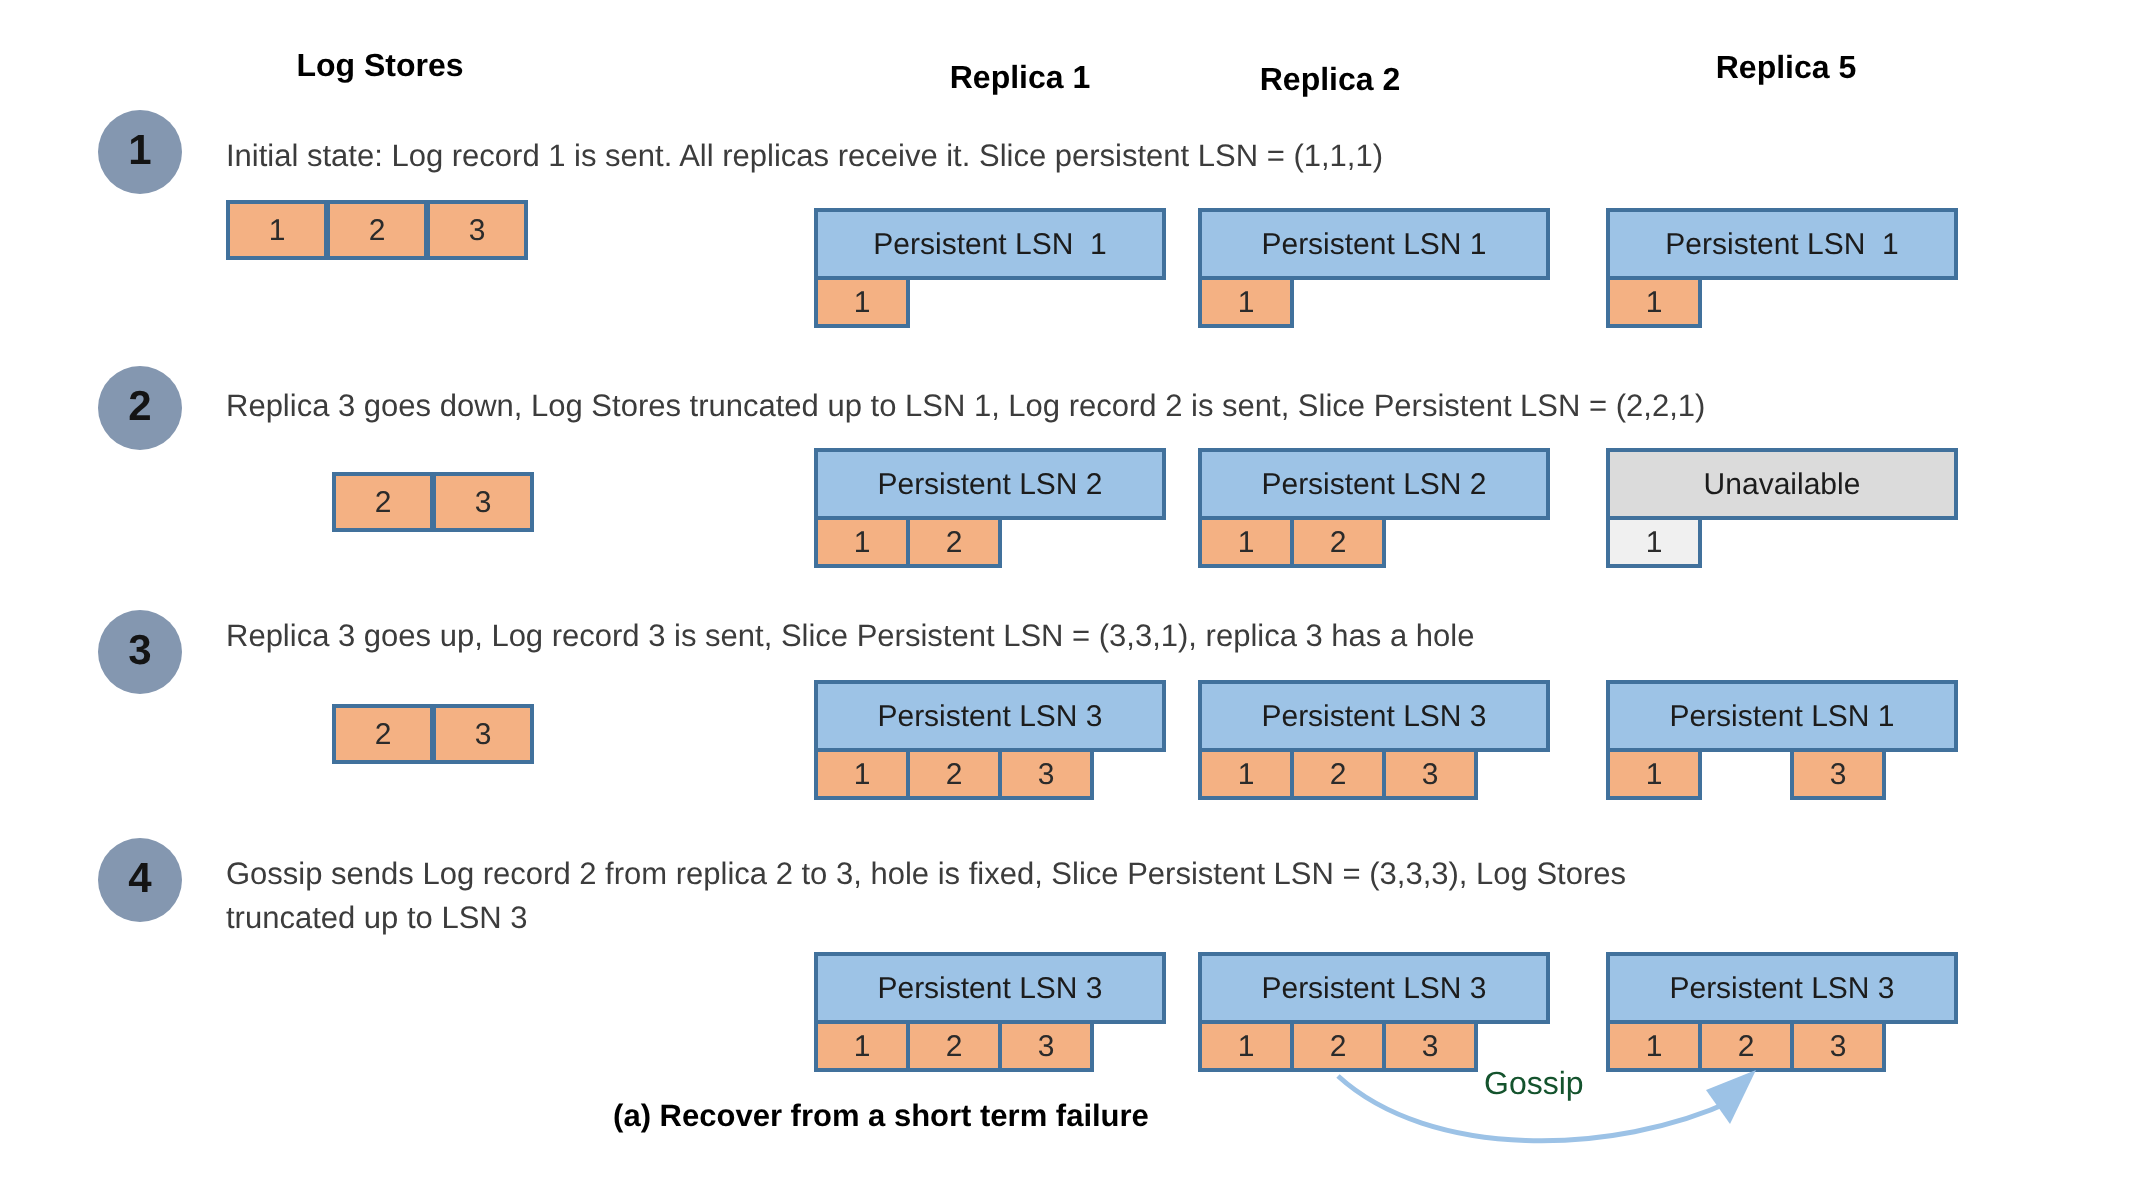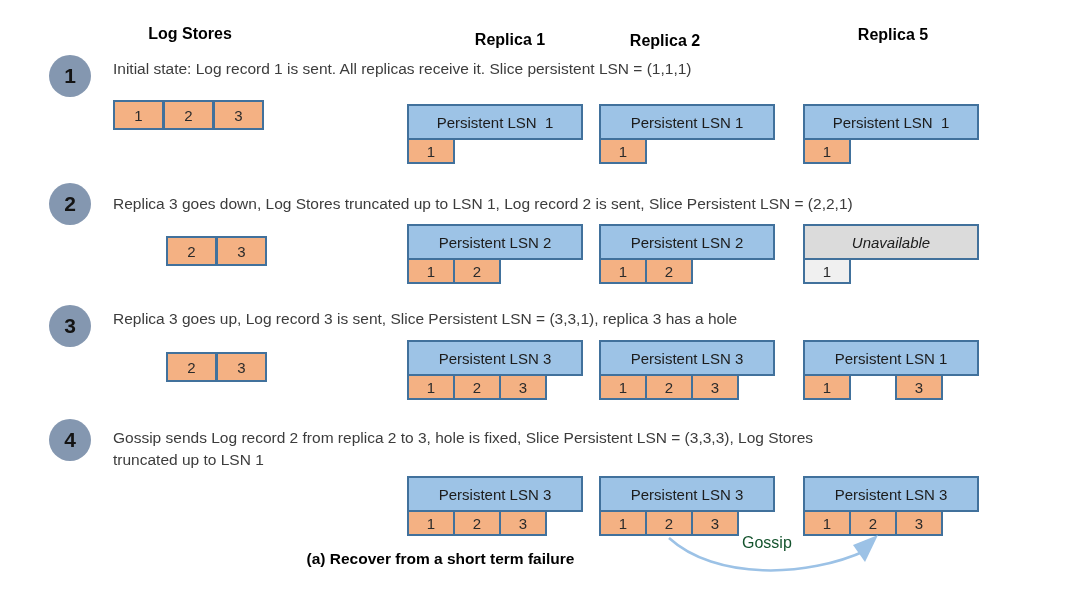--- a/index.html
+++ b/index.html
@@ -28,21 +28,21 @@
     background:var(--rec-orange);border:2px solid var(--box-border);
     display:flex;align-items:center;justify-content:center;
     font-size:15px;color:#2b2b2b;
   }
   .logcell{
     position:absolute;width:51px;height:30px;box-sizing:border-box;
     background:var(--rec-orange);border:2px solid var(--box-border);
     display:flex;align-items:center;justify-content:center;
     font-size:15px;color:#2b2b2b;
   }
-  .gray-box{background:var(--gray);font-style:italic;}
+  .gray-box{background:var(--gray);}
   .gray-rec{background:var(--gray-rec);}
   
   .c1{left:407px}.c2{left:599px}.c3{left:803px}
   
   .s0.c1{left:407px}.s1.c1{left:453px}.s2.c1{left:499px}
   .s0.c2{left:599px}.s1.c2{left:645px}.s2.c2{left:691px}
   .s0.c3{left:803px}.s1.c3{left:849px}.s2.c3{left:895px}
   
   .rowA-box{top:104px}.rowA-rec{top:138px}
   .rowB-box{top:224px}.rowB-rec{top:258px}
@@ -56,21 +56,21 @@
 <body>
 
 <div class="stage" style="--box-blue: #9DC3E6; --box-border: #41719C; --rec-orange: #F4B183; --gray: #DBDBDB; --gray-rec: #F0F0F0; --circle: #8497B0; --arrow: #9CC2E6;">
 
   <div class="col-header" style="left:105px;top:25px;">Log Stores</div>
   <div class="col-header" style="left:425px;top:31px;">Replica 1</div>
   <div class="col-header" style="left:580px;top:32px;">Replica 2</div>
   <div class="col-header" style="left:808px;top:26px;">Replica 5</div>
 
   <div class="step-circle" style="top:55px;">1</div>
-  <div class="step-desc" style="top:58px;">
+  <div class="step-desc" style="top:68px;">
     <span>Initial state: Log record 1 is sent. All replicas receive it. Slice persistent LSN = (1,1,1)</span>
   </div>
   <div class="logcell" style="left:113px;top:100px;">1</div>
   <div class="logcell" style="left:163px;top:100px;">2</div>
   <div class="logcell" style="left:213px;top:100px;">3</div>
 
   <div class="bluebox c1 rowA-box">Persistent LSN  1</div>
   <div class="record s0 c1 rowA-rec">1</div>
 
   <div class="bluebox c2 rowA-box">Persistent LSN 1</div>
@@ -115,21 +115,21 @@
   <div class="record s2 c2 rowC-rec">3</div>
 
   <div class="bluebox c3 rowC-box">Persistent LSN 1</div>
   <div class="record s0 c3 rowC-rec">1</div>
 
   <div class="record s2 c3 rowC-rec">3</div>
 
   <div class="step-circle" style="top:419px;">4</div>
   <div class="step-desc" style="top:427px;">
     <span>Gossip sends Log record 2 from replica 2 to 3, hole is fixed,  Slice Persistent LSN = (3,3,3), Log Stores</span>
-    <span>truncated up to LSN 1</span>
+    <span>truncated up to LSN 3</span>
   </div>
 
   <div class="bluebox c1 rowD-box">Persistent LSN 3</div>
   <div class="record s0 c1 rowD-rec">1</div>
   <div class="record s1 c1 rowD-rec">2</div>
   <div class="record s2 c1 rowD-rec">3</div>
 
   <div class="bluebox c2 rowD-box">Persistent LSN 3</div>
   <div class="record s0 c2 rowD-rec">1</div>
   <div class="record s1 c2 rowD-rec">2</div>

